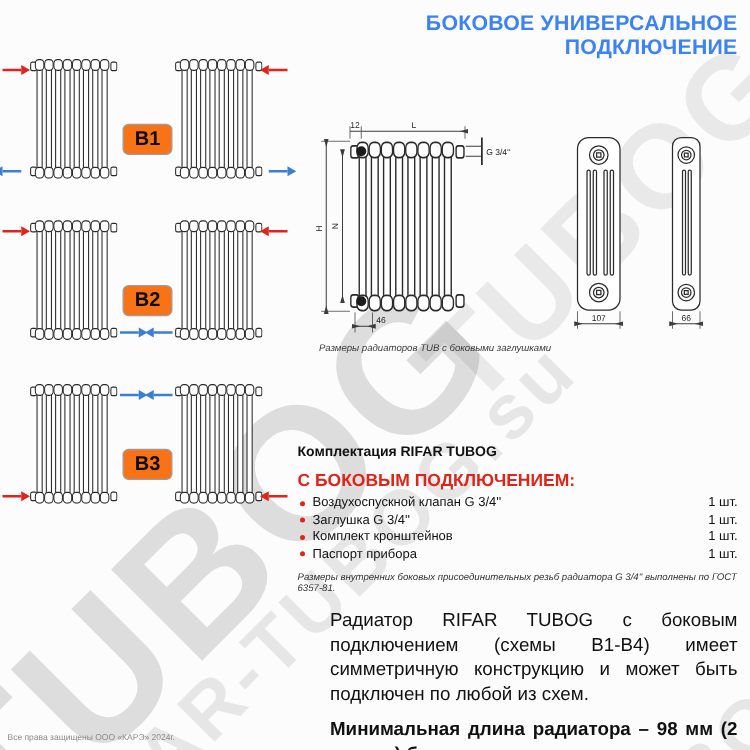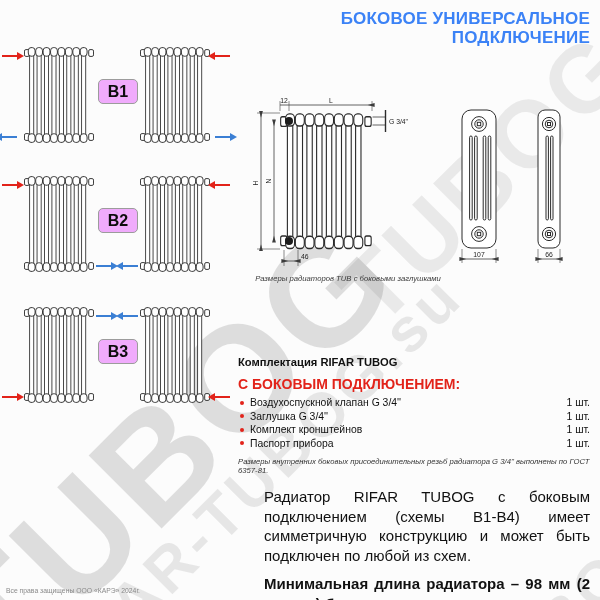--- a/index.html
+++ b/index.html
@@ -15,21 +15,21 @@
   .wm3{font-size:95px;left:318px;top:268px;opacity:.08;}
 
   
   .title{position:absolute;top:9px;right:10px;text-align:right;font-weight:800;
          font-size:17px;line-height:1.12;letter-spacing:.2px;color:#3b82f6;}
 
   
   .scheme{position:absolute;left:2px;width:230px;height:96px;}
   .rad{position:absolute;top:0;width:70px;height:96px;}
   .rad.left{left:22px;} .rad.right{left:138px;}
-  .slabel{position:absolute;left:96px;top:32px;width:38px;height:23px;background:#f0abfc;
+  .slabel{position:absolute;left:96px;top:52px;width:38px;height:23px;background:#f97316;
           border:1.5px solid #9c9c9c;border-radius:5px;display:flex;align-items:center;
           justify-content:center;font-weight:800;font-size:16px;color:#0d0d0d;}
   .arr{position:absolute;width:15px;height:0;border-top:2px solid var(--c,#e2231a);}
   .arr::after{content:"";position:absolute;top:-5px;width:0;height:0;border:4px solid transparent;}
   .arr.r::after{left:100%;border-left:7px solid var(--c);border-right:0;}
   .arr.l::after{right:100%;border-right:7px solid var(--c);border-left:0;}
   .arr.red{--c:var(--red,#e2231a);} .arr.blue{--c:var(--blue,#3b7fd4);}
 
   
   .dimdraw{position:absolute;left:252px;top:97px;}

